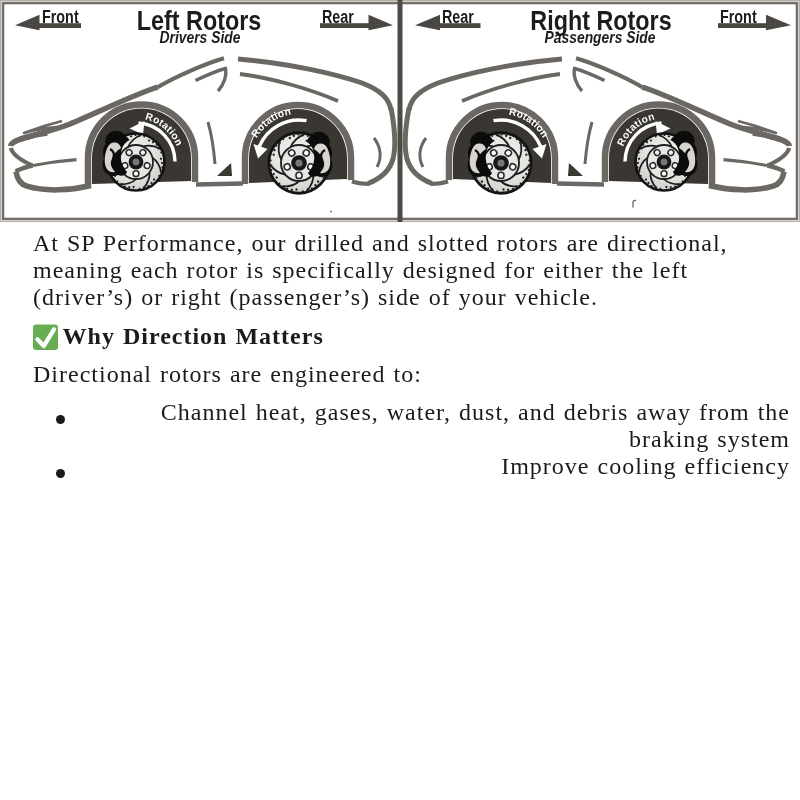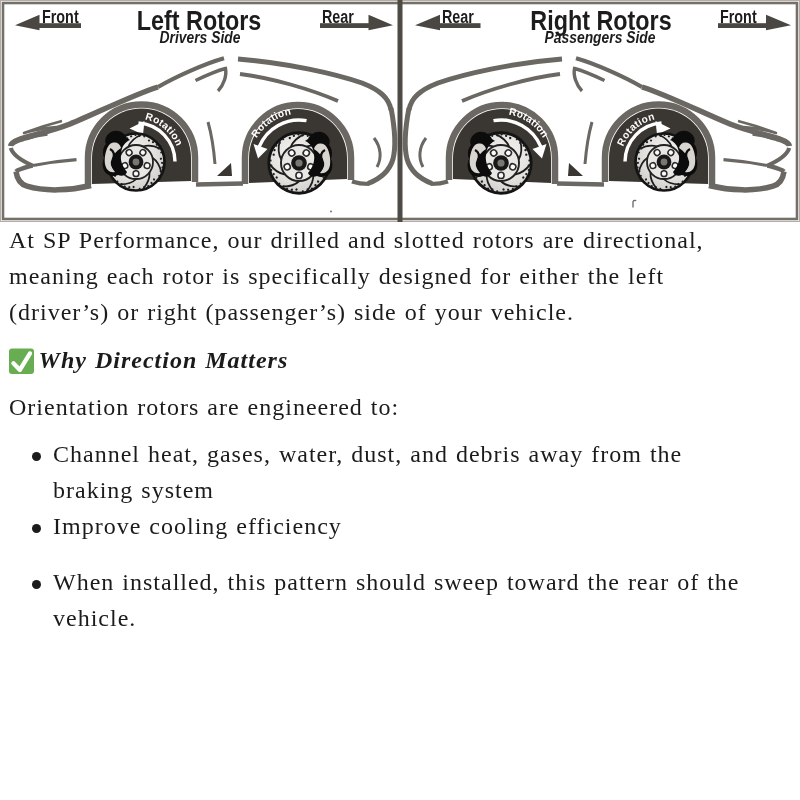--- a/index.html
+++ b/index.html
@@ -1,20 +1,20 @@
 <!DOCTYPE html>
 <html><head>
 <meta charset="utf-8">
 <style>
   html,body{margin:0;padding:0;background:#fff;}
   body{width:800px;height:800px;overflow:hidden;font-family:"Liberation Serif",serif;color:#1b1b1b;}
-  .content{will-change:transform;padding-left:9px;padding-right:10px;font-size:24px;line-height:36px;letter-spacing:1px;word-spacing:1px;}
+  .content{will-change:transform;padding-left:33px;padding-right:10px;font-size:24px;line-height:27px;letter-spacing:1px;word-spacing:1px;margin-top:8px;}
   .content p{margin:0;}
   ul{margin:0;padding:0;list-style:none;}
-  li{margin:0;padding-left:44px;position:relative;}
+  li{margin:0;padding-left:44px;position:relative;text-align:right;}
   li .b{position:absolute;left:23px;top:16px;width:9px;height:9px;border-radius:50%;background:#1b1b1b;}
   .h1{margin:0;font-weight:bold;}
   .emo{display:inline-block;vertical-align:-6px;letter-spacing:0;word-spacing:0;}
   .emo svg{display:block;}
   #diagram svg{display:block;will-change:transform;}
 </style>
 </head>
 <body>
 <div id="diagram">
     <svg width="800" height="222" viewBox="0 0 800 222" xmlns="http://www.w3.org/2000/svg">
@@ -164,25 +164,24 @@
   <text><textPath href="#tp2" startOffset="47.6" text-anchor="middle">Rotation</textPath></text>
   <text><textPath href="#tp3" startOffset="37.5" text-anchor="middle">Rotation</textPath></text>
   <text><textPath href="#tp4" startOffset="29.3" text-anchor="middle">Rotation</textPath></text>
 </g>
 <path d="M 633,207.5 L 633,201.5 Q 634,199.8 636.2,200.6" stroke="#4a4a4a" stroke-width="1.3" fill="none" opacity="0.85"></path>
 <circle cx="331" cy="211.5" r="1" fill="#777"></circle>
 </svg>
   </div>
 <div class="content">
 <p style="margin-top:0;">At SP Performance, our drilled and slotted rotors are directional,<br>meaning each rotor is specifically designed for either the left<br>(driver’s) or right (passenger’s) side of your vehicle.</p>
-<p class="h1" style="margin-top:12px;font-style:italic;"><span class="emo" style="margin-right:-3px;"><svg width="25" height="26" viewBox="0 0 25 26">
+<p class="h1" style="margin-top:12px;"><span class="emo" style="margin-right:-3px;"><svg width="25" height="26" viewBox="0 0 25 26">
           <rect x="0" y="0.5" width="25" height="25.5" rx="3" fill="#68ad51"></rect>
           <path d="M4.4 15.2 L10.9 21.9 L21 5.4" stroke="#fff" stroke-width="4.3" fill="none" stroke-linecap="round" stroke-linejoin="round"></path>
         </svg></span> Why Direction Matters</p>
-<p style="margin-top:11px;">Orientation rotors are engineered to:</p>
+<p style="margin-top:11px;">Directional rotors are engineered to:</p>
 <ul style="margin-top:11px;">
 <li><span class="b"></span>Channel heat, gases, water, dust, and debris away from the<br>braking system</li>
 <li><span class="b"></span>Improve cooling efficiency</li>
 </ul>
 <ul style="margin-top:20px;">
-<li><span class="b"></span>When installed, this pattern should sweep toward the rear of the<br>vehicle.</li>
 </ul>
 </div>
 
 </body></html>

